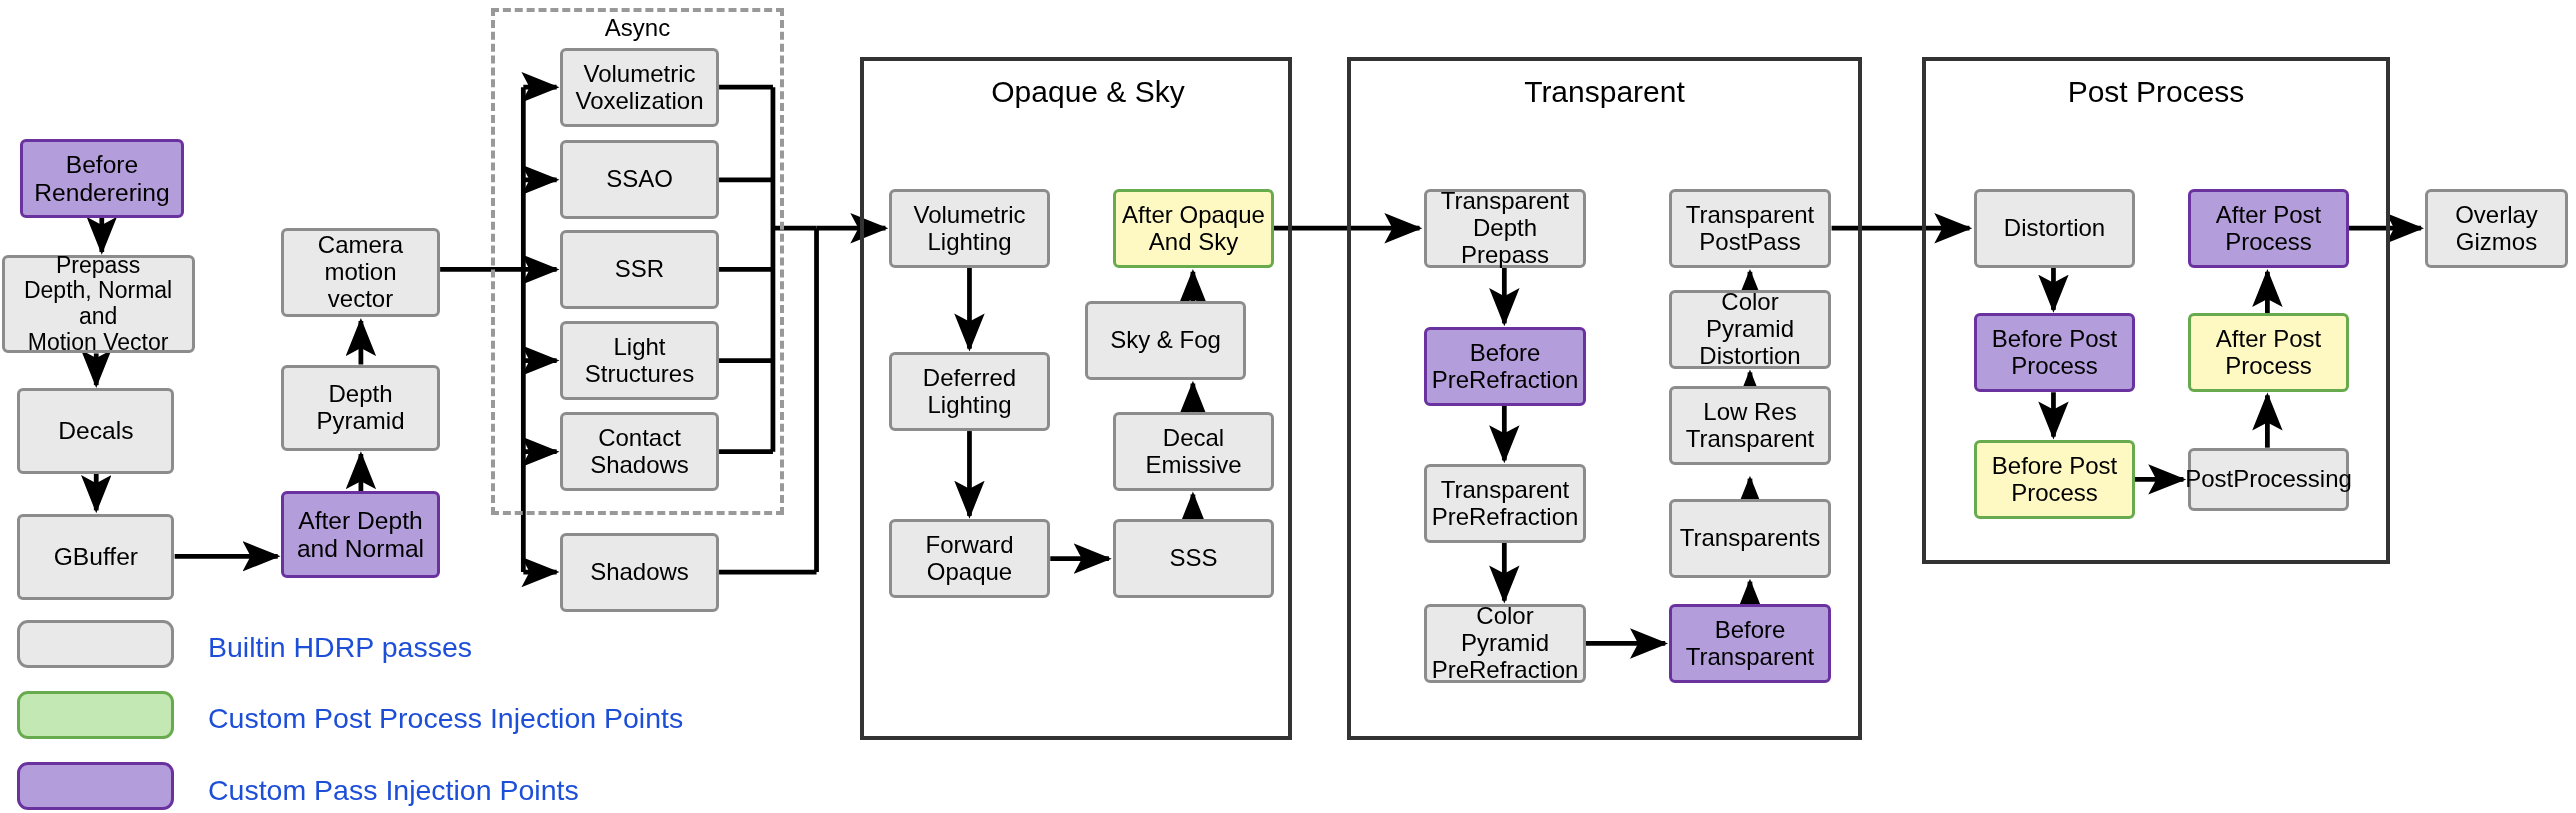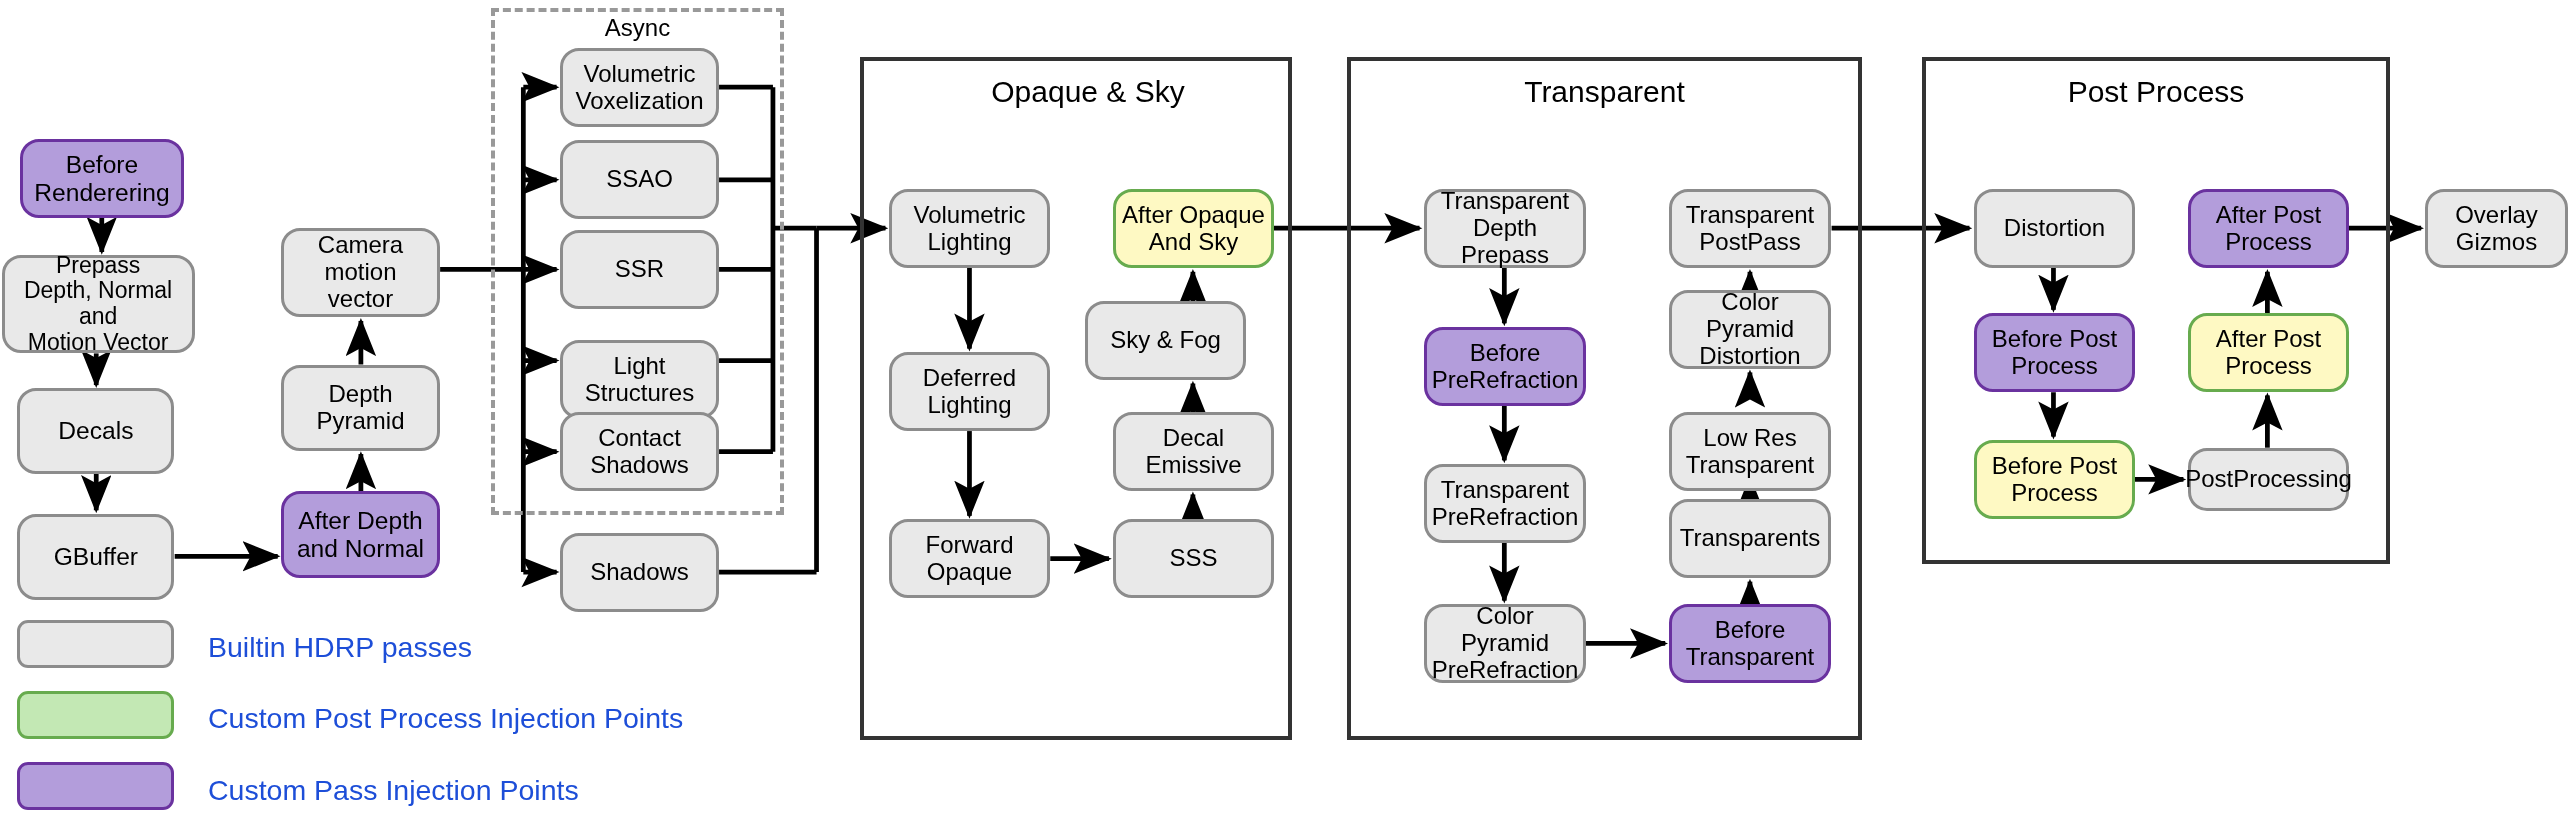--- a/index.html
+++ b/index.html
@@ -5,21 +5,21 @@
   html,body{margin:0;padding:0;background:#ffffff;}
   body{width:2576px;height:813px;overflow:hidden;font-family:"Liberation Sans",sans-serif;}
   #stage{position:relative;width:2576px;height:813px;background:#fff;}
   svg#wires{position:absolute;left:0;top:0;width:2576px;height:813px;pointer-events:none;}
 
   .grp{position:absolute;box-sizing:border-box;border:4px solid #333333;background:transparent;}
   .grp-title{position:absolute;left:0;right:0;text-align:center;font-size:30px;color:#000;}
   .grp-dashed{position:absolute;box-sizing:border-box;border:4px dashed #999999;background:transparent;}
   .grp-dashed-title{position:absolute;left:0;right:0;text-align:center;font-size:24px;color:#000;}
 
-  .node{position:absolute;box-sizing:border-box;border-radius:19px;display:flex;align-items:center;
+  .node{position:absolute;box-sizing:border-box;border-radius:6px;display:flex;align-items:center;
         justify-content:center;text-align:center;line-height:1.12;color:#000;font-size:24.6px;
         padding:1.6px 4.8px;white-space:pre-line;}
   .n-gray{background:#e9e9e9;border:3.2px solid #8c8c8c;}
   .n-purple{background:#b39ddb;border:3.2px solid #6a329f;}
   .n-green{background:#fef9c3;border:3.2px solid #67ab4e;}
 
   .legend-sw{position:absolute;box-sizing:border-box;border-radius:11px;}
   .legend-lbl{position:absolute;font-size:28.5px;color:#1d4ed8;white-space:nowrap;}
 </style>
 </head>
@@ -109,21 +109,21 @@
       <div class="node n-gray" style="left: 17.4px; top: 514px; width: 157px; height: 86px; font-size: 24.6px;">GBuffer</div>
       <div class="node n-gray" style="left: 281px; top: 228px; width: 159px; height: 89px; font-size: 24px;">Camera motion
 vector</div>
       <div class="node n-gray" style="left: 281px; top: 365px; width: 159px; height: 86px; font-size: 24px;">Depth Pyramid</div>
       <div class="node n-purple" style="left: 281px; top: 491px; width: 159px; height: 87px; font-size: 24.6px;">After Depth
 and Normal</div>
       <div class="node n-gray" style="left: 560px; top: 48px; width: 159px; height: 79px; font-size: 24px;">Volumetric
 Voxelization</div>
       <div class="node n-gray" style="left: 560px; top: 140px; width: 159px; height: 79px; font-size: 24px;">SSAO</div>
       <div class="node n-gray" style="left: 560px; top: 230px; width: 159px; height: 79px; font-size: 24px;">SSR</div>
-      <div class="node n-gray" style="left: 560px; top: 321px; width: 159px; height: 79px; font-size: 24px; margin-top: 19px;">Light
+      <div class="node n-gray" style="left: 560px; top: 321px; width: 159px; height: 79px; font-size: 24px;">Light
 Structures</div>
       <div class="node n-gray" style="left: 560px; top: 412px; width: 159px; height: 79px; font-size: 24px;">Contact
 Shadows</div>
       <div class="node n-gray" style="left: 560px; top: 533px; width: 159px; height: 79px; font-size: 24px;">Shadows</div>
       <div class="node n-gray" style="left: 889px; top: 189px; width: 161px; height: 79px; font-size: 24px;">Volumetric
 Lighting</div>
       <div class="node n-gray" style="left: 889px; top: 352px; width: 161px; height: 79px; font-size: 24px;">Deferred
 Lighting</div>
       <div class="node n-gray" style="left: 889px; top: 519px; width: 161px; height: 79px; font-size: 24px;">Forward
 Opaque</div>
@@ -137,21 +137,21 @@
       <div class="node n-purple" style="left: 1424px; top: 327px; width: 162px; height: 79px; font-size: 24px;">Before
 PreRefraction</div>
       <div class="node n-gray" style="left: 1424px; top: 464px; width: 162px; height: 79px; font-size: 24px;">Transparent
 PreRefraction</div>
       <div class="node n-gray" style="left: 1424px; top: 604px; width: 162px; height: 79px; font-size: 24px;">Color Pyramid
 PreRefraction</div>
       <div class="node n-gray" style="left: 1669px; top: 189px; width: 162px; height: 79px; font-size: 24px;">Transparent
 PostPass</div>
       <div class="node n-gray" style="left: 1669px; top: 290px; width: 162px; height: 79px; font-size: 24px;">Color Pyramid
 Distortion</div>
-      <div class="node n-gray" style="left: 1669px; top: 412px; width: 162px; height: 79px; font-size: 24px;">Low Res
+      <div class="node n-gray" style="left: 1669px; top: 386px; width: 162px; height: 79px; font-size: 24px;">Low Res
 Transparent</div>
       <div class="node n-gray" style="left: 1669px; top: 499px; width: 162px; height: 79px; font-size: 24px;">Transparents</div>
       <div class="node n-purple" style="left: 1669px; top: 604px; width: 162px; height: 79px; font-size: 24px;">Before
 Transparent</div>
       <div class="node n-gray" style="left: 1974px; top: 189px; width: 161px; height: 79px; font-size: 24px;">Distortion</div>
       <div class="node n-purple" style="left: 1974px; top: 313px; width: 161px; height: 79px; font-size: 24px;">Before Post
 Process</div>
       <div class="node n-green" style="left: 1974px; top: 440px; width: 161px; height: 79px; font-size: 24px;">Before Post
 Process</div>
       <div class="node n-purple" style="left: 2188px; top: 189px; width: 161px; height: 79px; font-size: 24px;">After Post

